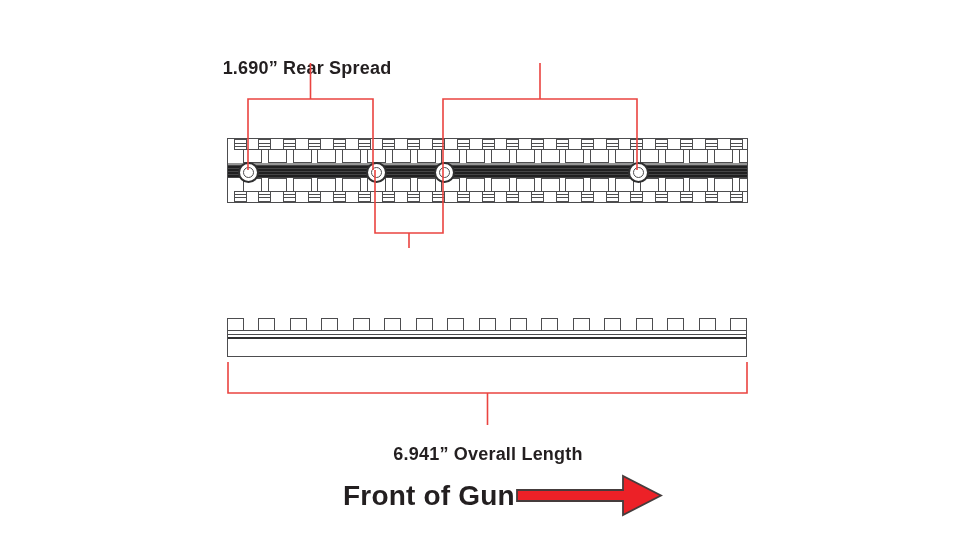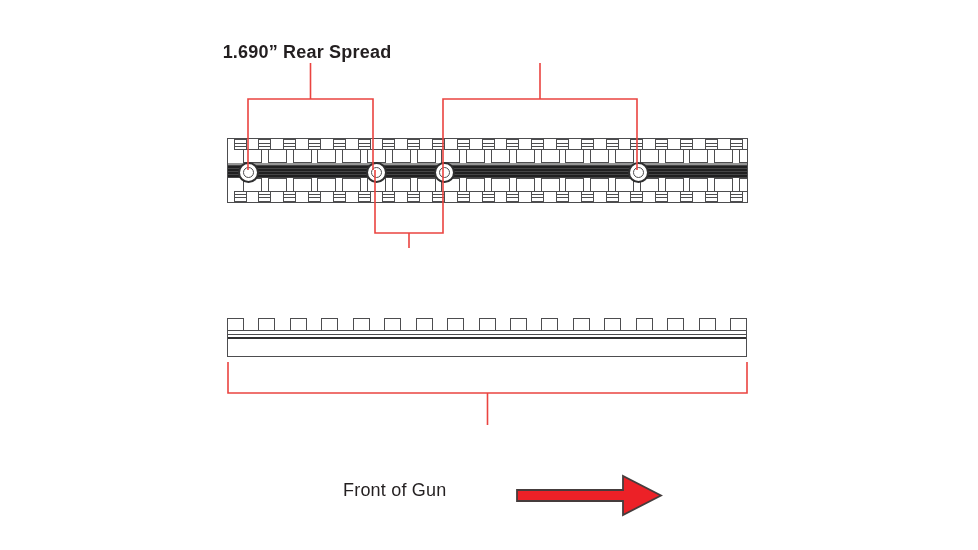--- a/index.html
+++ b/index.html
@@ -3,21 +3,21 @@
 <meta charset="utf-8">
 <style>
   html,body{margin:0;padding:0;background:#ffffff;}
   .stage{
     position:relative;width:978px;height:550px;background:#ffffff;overflow:hidden;
     font-family:"Liberation Sans",sans-serif;color:#231f20;
   }
   
   .dim-label{
     position:absolute;transform:translateX(-50%);white-space:nowrap;
-    font-size:18px;font-weight:bold;letter-spacing:.2px;color:#231f20;
+    font-size:18px;font-weight:bold;letter-spacing:.2px;color:#231f20;margin-top:16px;
   }
   
   .rail-top{
     position:absolute;left:227px;top:138px;width:521px;height:65px;
     border:1px solid #4d4d4f;box-sizing:border-box;background:#fff;
   }
   .strip{position:absolute;left:0;width:100%;height:24px;overflow:hidden;background:#fff;}
   .strip.top{top:0;}
   .strip.bottom{bottom:0;transform:scaleY(-1);}
   .lined-box{
@@ -56,21 +56,21 @@
   .side-groove-a{height:3px;border-bottom:1px solid #4d4d4f;}
   .side-groove-b{height:2px;border-bottom:2px solid #303031;}
   
   .dims-svg{position:absolute;left:0;top:0;z-index:5;pointer-events:none;}
   
   .disclaimer{
     position:absolute;left:145px;top:476px;width:185px;
     font-size:10px;font-weight:bold;line-height:11.5px;white-space:pre-line;color:#231f20;
   }
   .front-of-gun-label{
-    position:absolute;left:343px;top:480px;font-size:18px;font-weight:normal;
+    position:absolute;left:343px;top:480px;font-size:28px;font-weight:bold;
     letter-spacing:.2px;color:#231f20;white-space:nowrap;
   }
   .arrow-svg{position:absolute;left:512px;top:473px;}
 </style>
 </head>
 <body>
 
 <div class="stage">
 
   <div class="rail-top">
@@ -204,19 +204,20 @@
   <svg class="dims-svg" width="978" height="550" viewBox="0 0 978 550">
     <g fill="none" stroke="#ea4440" stroke-width="1.6">
       <path d="M310.5,63 L310.5,99 M248,170 L248,99 L373,99 L373,170"></path>
       <path d="M540,63 L540,99 M443,170 L443,99 L637,99 L637,170"></path>
       <path d="M409,248 L409,233 M375,170 L375,233 L443,233 L443,170"></path>
       <path d="M487.5,425 L487.5,393 M228,362 L228,393 L747,393 L747,362"></path>
     </g>
   </svg>
 
   <div class="dim-label" style="left:307px;top:42px">1.690” Rear Spread</div>
+  <div class="dim-label" style="left:488px;top:428px">6.941” Overall Length</div>
 
   <div class="front-of-gun-label">Front of Gun</div>
   <svg class="arrow-svg" width="160" height="46" viewBox="0 0 160 46">
     <polygon points="5,17 111,17 111,3 149,22.5 111,42 111,28 5,28" fill="#ec2127" stroke="#453c3c" stroke-width="1.8" stroke-linejoin="miter"></polygon>
   </svg>
 
 </div>
 
 </body></html>

